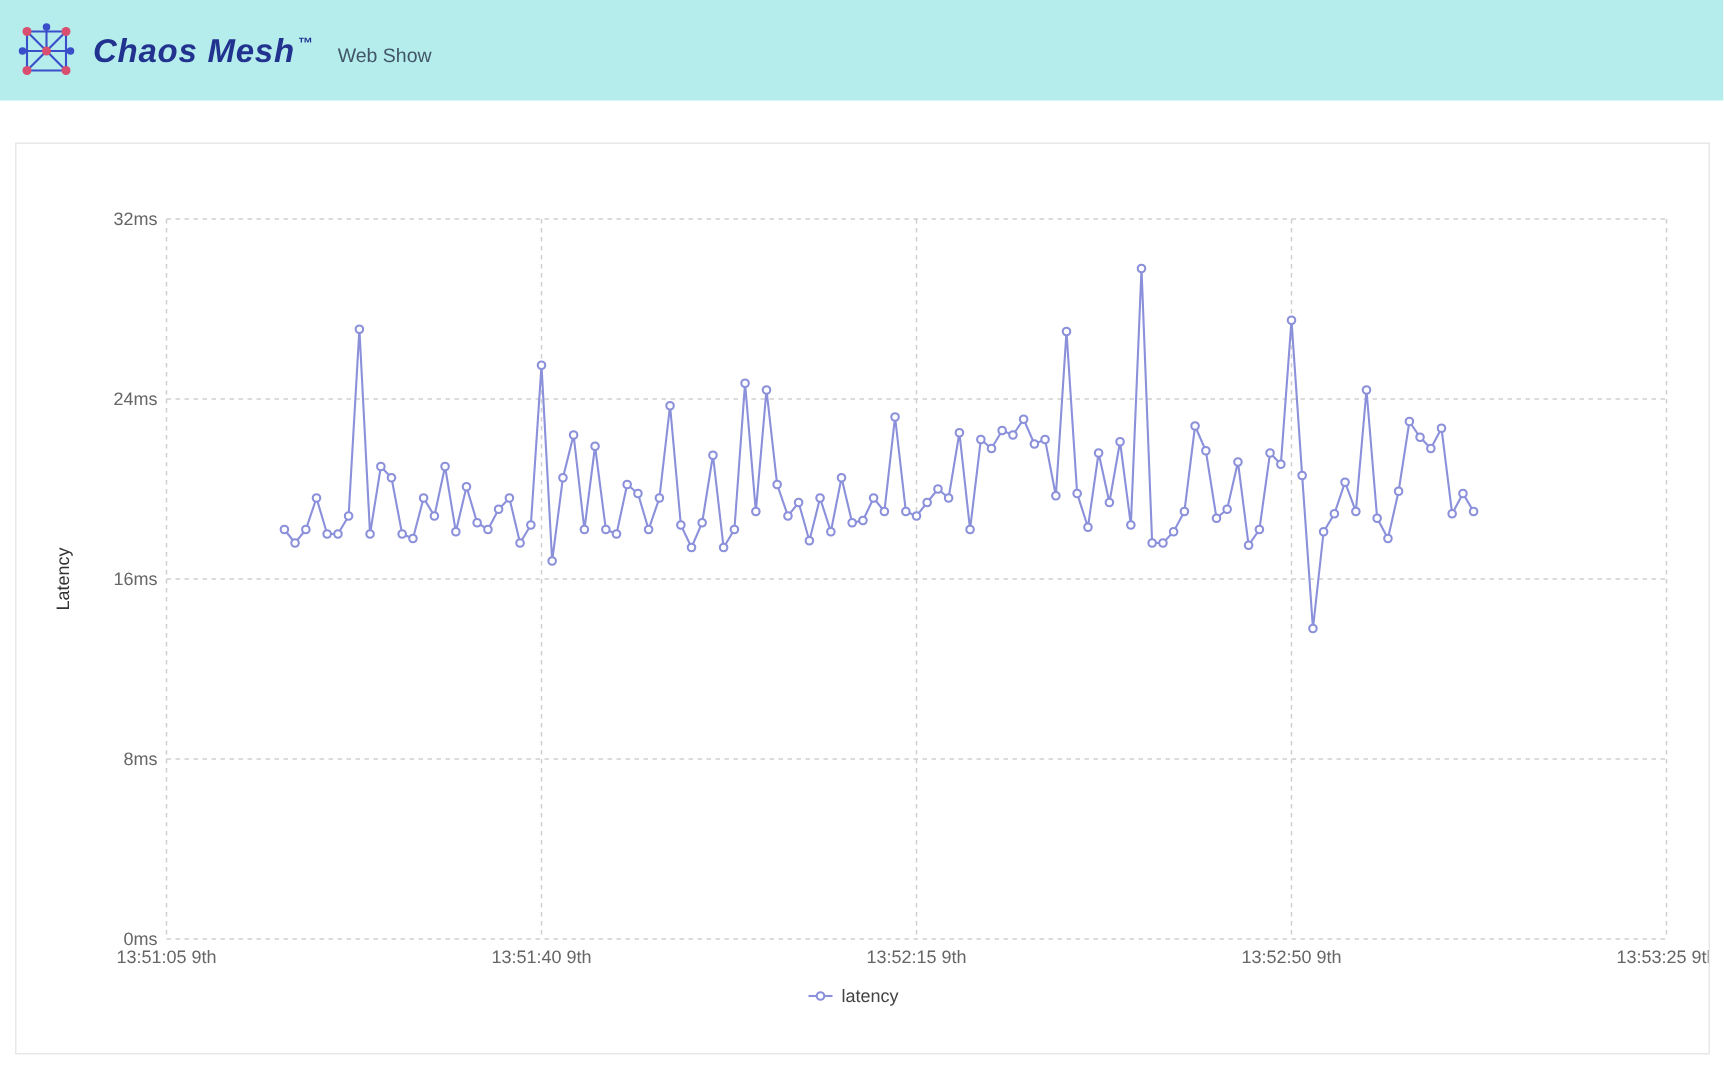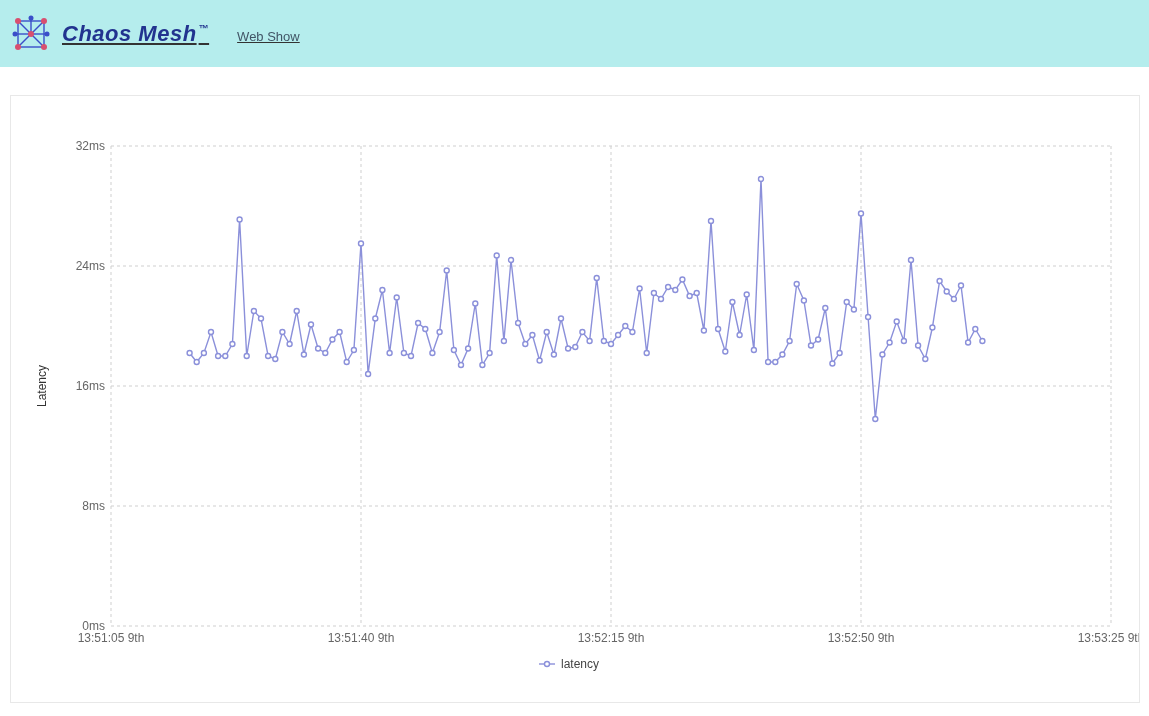--- a/index.html
+++ b/index.html
@@ -12,21 +12,20 @@
     color: #333;
     overflow: hidden;
   }
   .header {
     height: 67px;
     background: #b5eded;
     display: flex;
     align-items: center;
     padding-left: 8px;
     box-sizing: border-box;
-    text-decoration: underline;
   }
   .logo-wrap {
     display: flex;
     align-items: center;
   }
   .brand {
     font-size: 22px;
     font-weight: bold;
     font-style: italic;
     color: #22338f;
@@ -35,21 +34,21 @@
   }
   .brand .tm {
     font-size: 10px;
     font-style: normal;
     vertical-align: super;
     margin-left: 2px;
   }
   .subtitle {
     font-size: 13px;
     color: #415566;
-    margin-left: 28px;
+    margin-left: 16px;
     margin-top: 6px;
   }
   .content {
     padding: 28px 10px 10px 10px;
   }
   .panel {
     width: 1130px;
     height: 608px;
     border: 1px solid #e8e8e8;
     box-sizing: border-box;

